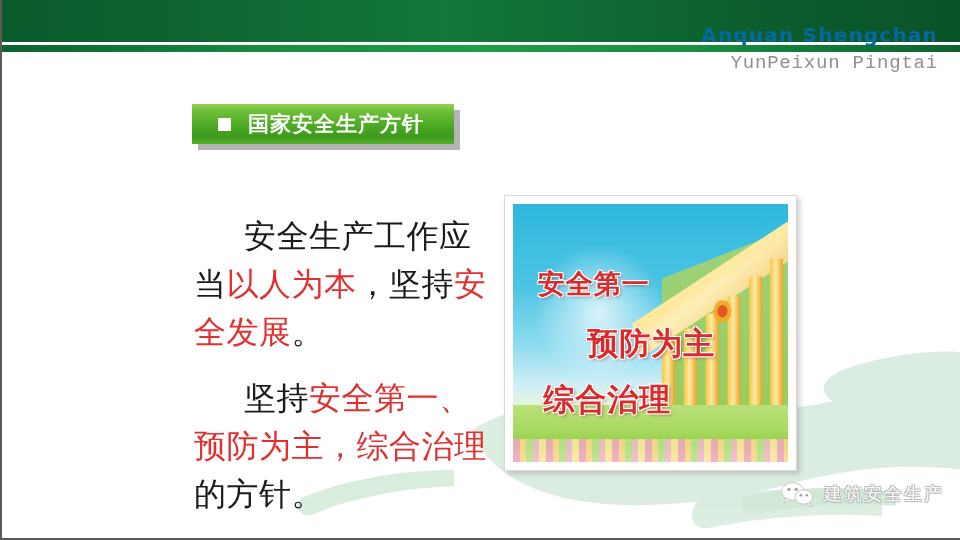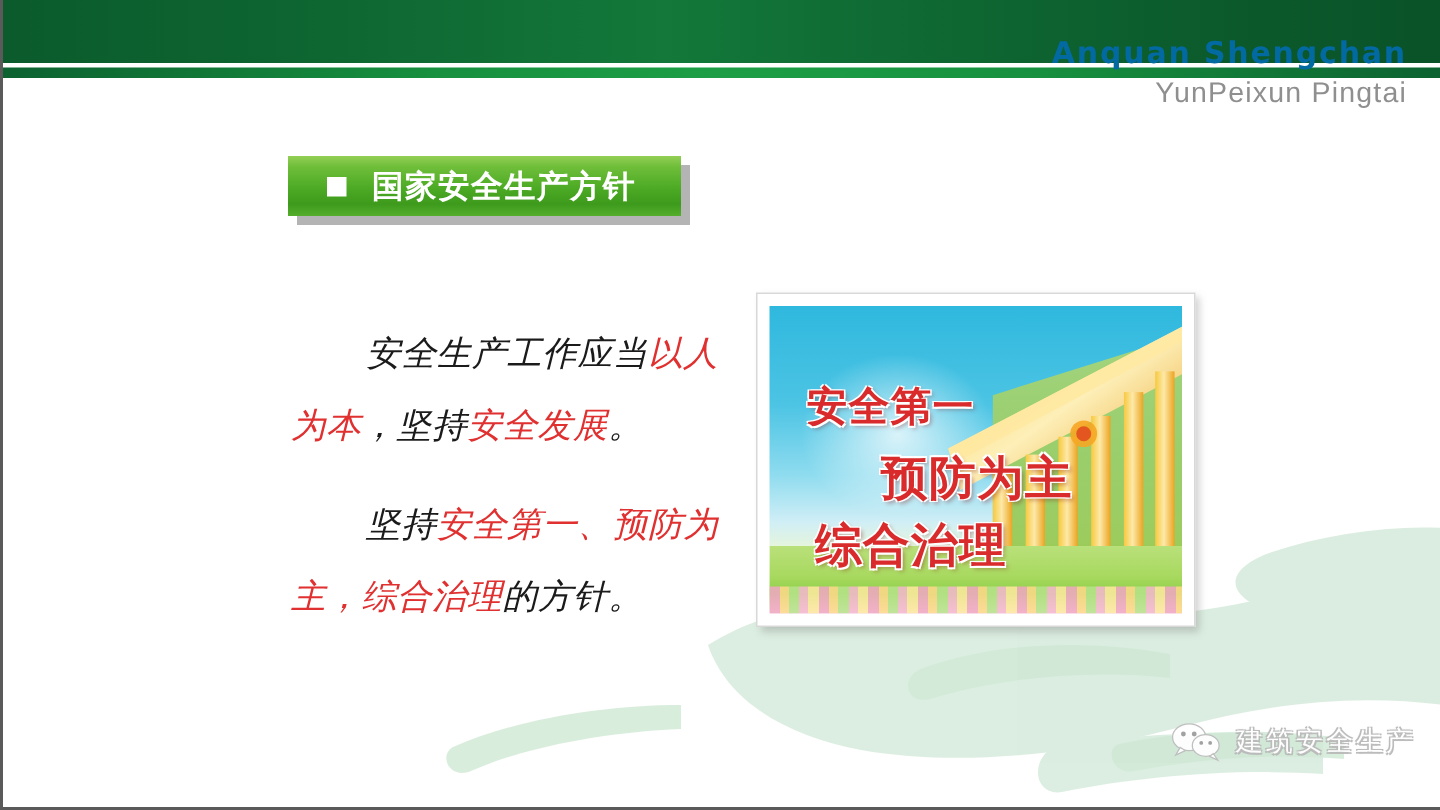--- a/index.html
+++ b/index.html
@@ -77,21 +77,21 @@
     z-index: 3;
     white-space: nowrap;
   }
   .header-subtitle-en {
     position: absolute;
     right: 22px;
     top: 52px;
     color: #8f8f8f;
     font-size: 19px;
     letter-spacing: 0.8px;
-    font-family: Liberation Sans, sans-serif;
+    font-family: Liberation Mono, monospace;
     z-index: 3;
     white-space: nowrap;
   }
 
   
   .title-plate-wrap {
     position: absolute;
     left: 190px;
     top: 104px;
     z-index: 4;
@@ -132,38 +132,37 @@
     white-space: nowrap;
   }
 
   
   .body-copy {
     position: absolute;
     left: 192px;
     top: 212px;
     width: 300px;
     z-index: 4;
-    font-size: 23px;
+    font-size: 32px;
     line-height: 48px;
     color: #1b1b1b;
     font-family: "DejaVu Sans", "Liberation Sans", sans-serif;
     letter-spacing: 0.5px;
-    font-style: italic;
   }
   .para { margin: 0 0 18px 0; text-indent: 50px; }
   .para:last-child { margin-bottom: 0; }
   .hl { color: #e03030; }
 
   
   .pic-frame {
     position: absolute;
     left: 502px;
     top: 195px;
     width: 293px;
-    height: 223px;
+    height: 276px;
     background: #ffffff;
     border: 1px solid #d8d8d8;
     box-shadow: 3px 3px 5px rgba(120,120,120,0.35);
     box-sizing: border-box;
     padding: 8px;
     z-index: 4;
   }
   .poster {
     position: relative;
     width: 100%;

